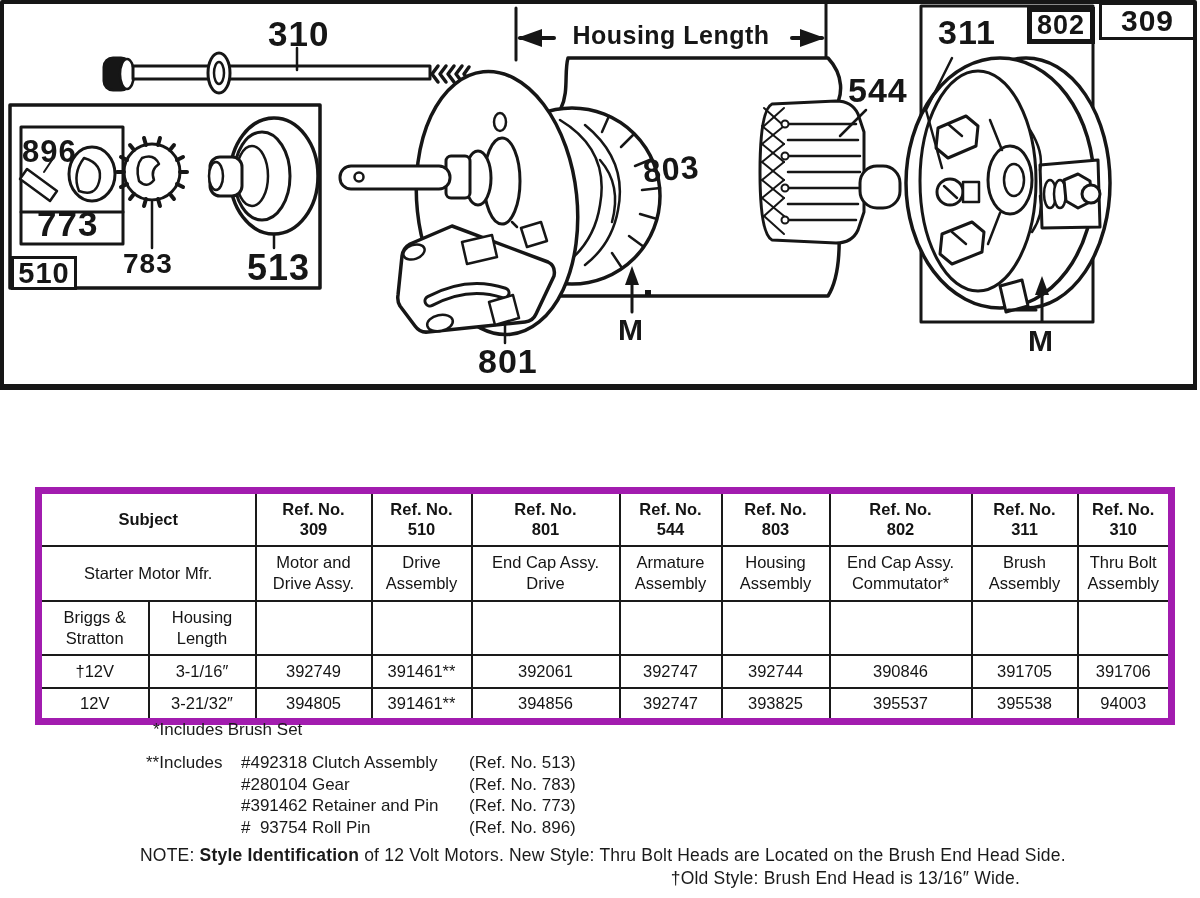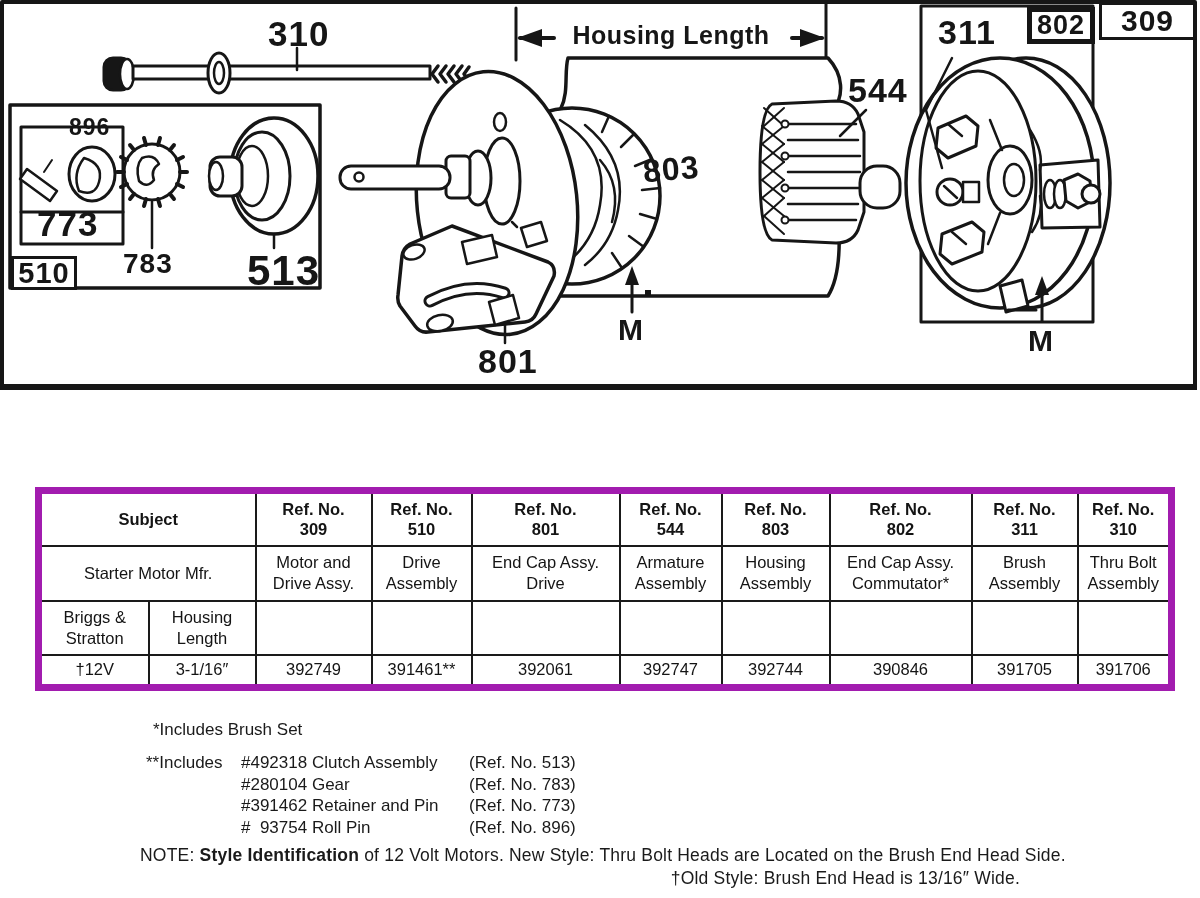--- a/index.html
+++ b/index.html
@@ -213,25 +213,25 @@
       <polyline points="952,58 926,110 942,168" stroke-width="2.5"></polyline>
 
       <line x1="1008" y1="310" x2="1036" y2="310"></line>
       <polygon points="1042,276 1035,295 1049,295" fill="#161616" stroke="none"></polygon>
       <line x1="1042" y1="293" x2="1042" y2="321"></line>
     </g>
   </svg>
 
   <div class="dlabel" style="left:268px;top:16px;font-size:35px;">310</div>
   <div class="dlabel" style="left:552px;top:23px;width:238px;text-align:center;font-size:25px;letter-spacing:.5px;">Housing Length</div>
-  <div class="dlabel" style="left:22px;top:116px;font-size:23px;margin-left:47px;">896</div>
+  <div class="dlabel" style="left:22px;top:136px;font-size:31px;">896</div>
   <div class="dlabel" style="left:37px;top:206px;font-size:35px;">773</div>
   <div class="dbox" style="left:11px;top:256px;width:66px;height:34px;border:3px solid #161616;font-size:29px;">510</div>
   <div class="dlabel" style="left:123px;top:250px;font-size:28px;">783</div>
-  <div class="dlabel" style="left:247px;top:250px;font-size:42px;">513</div>
+  <div class="dlabel" style="left:247px;top:250px;font-size:36px;">513</div>
   <div class="dlabel" style="left:478px;top:344px;font-size:34px;">801</div>
   <div class="dlabel" style="left:643px;top:153px;font-size:32px;transform:rotate(-5deg);">803</div>
   <div class="dlabel" style="left:618px;top:315px;font-size:30px;">M</div>
   <div class="dlabel" style="left:848px;top:73px;font-size:34px;">544</div>
   <div class="dlabel" style="left:938px;top:15px;font-size:34px;">311</div>
   <div class="dbox" style="left:1027px;top:7px;width:68px;height:37px;border:5px solid #161616;font-size:27px;">802</div>
   <div class="dbox" style="left:1099px;top:2px;width:97px;height:38px;border:3px solid #161616;font-size:30px;">309</div>
   <div class="dlabel" style="left:1028px;top:326px;font-size:30px;">M</div>
 </div>
 
@@ -288,20 +288,32 @@
     <td>3-1/16″</td>
     <td>392749</td>
     <td>391461**</td>
     <td>392061</td>
     <td>392747</td>
     <td>392744</td>
     <td>390846</td>
     <td>391705</td>
     <td>391706</td>
   </tr>
+  <tr style="height:34px">
+    <td>12V</td>
+    <td>3-21/32″</td>
+    <td>394805</td>
+    <td>391461**</td>
+    <td>394856</td>
+    <td>392747</td>
+    <td>393825</td>
+    <td>395537</td>
+    <td>395538</td>
+    <td>94003</td>
+  </tr>
 </tbody>
   </table>
 
 <div id="footnotes" class="abs">
   <div class="fn-line1">*Includes Brush Set</div>
   <div class="fn-row">
     <span class="fn-label">**Includes</span>
     <span class="fn-part">#492318 Clutch Assembly</span>
     <span class="fn-ref">(Ref. No. 513)</span>
   </div>

